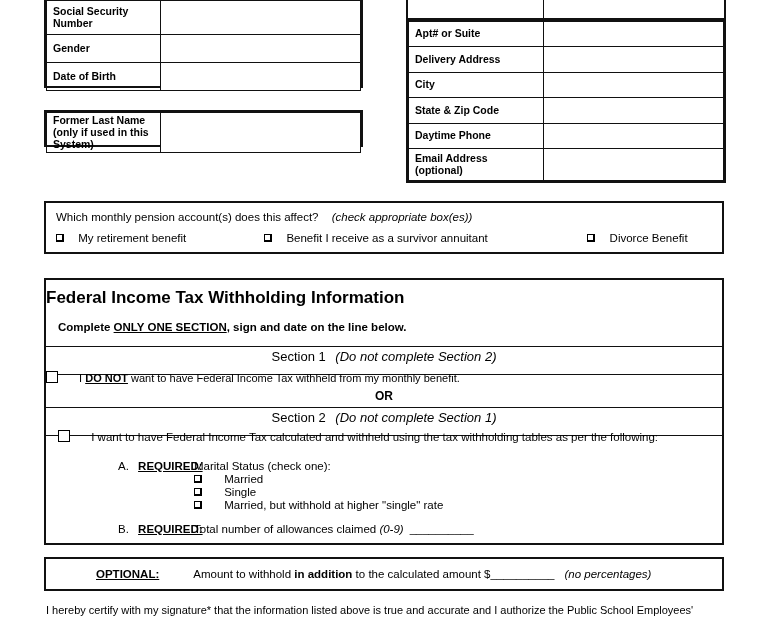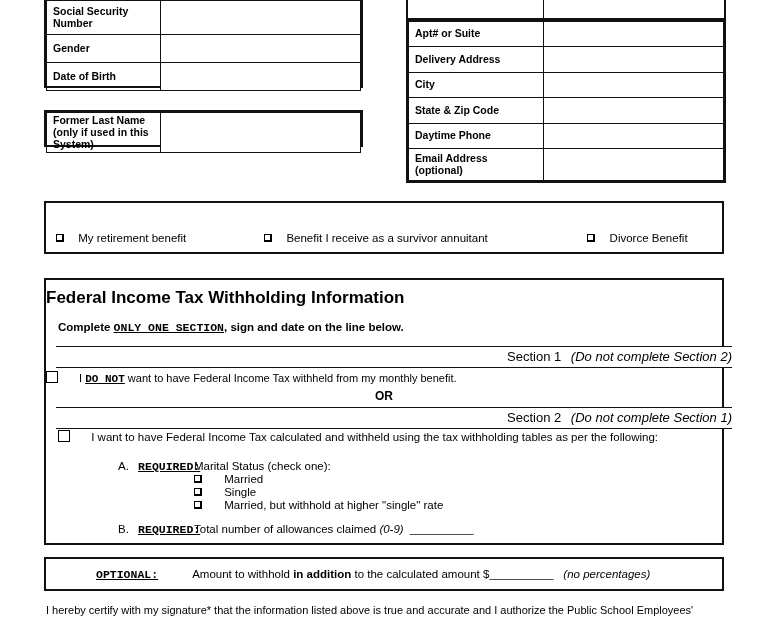--- a/index.html
+++ b/index.html
@@ -67,21 +67,21 @@
   .cbox-lg {
     display: inline-block;
     width: 12px; height: 12px;
     border: 1.5px solid #000;
     background: #fff;
     vertical-align: -1px;
   }
 
   .ital { font-style: italic; }
   .bold { font-weight: bold; }
-  .bu { font-weight: bold; text-decoration: underline; font-family: Liberation Mono, monospace; }
+  .bu { font-weight: bold; text-decoration: underline; }
 
   .dots { letter-spacing: 0px; }
 
   
   #pension-box { left: 44px; top: 201px; width: 680px; height: 53px; }
   #pension-q {
     position:absolute; left: 10px; top: 8px;
     font-size: 11.5px; white-space: nowrap;
   }
   #pension-opts {
@@ -96,26 +96,26 @@
     position:absolute; left:0; top: 8px; width: 100%;
     text-align: left;
     font-size: 17px; font-weight: bold;
   }
   #tax-sub {
     position:absolute; left: 12px; top: 41px;
     font-size: 11.5px; font-weight: bold;
   }
 
   .sec-head {
-    position: absolute; left: 10px; width: 100%;
-    text-align: right;
+    position: absolute; left: 0; width: 100%;
+    text-align: center;
     font-size: 13px;
     border-top: 1px solid #111;
     border-bottom: 1px solid #111;
-    padding: 2px 0 3px 0;
+    padding: 2px 0 10px 0;
     background: #fff;
   }
   #sec1-head { top: 66px; }
   #sec2-head { top: 127px; }
 
   #sec1-line {
     position:absolute; left: 0; top: 91px; width: 650px;
     font-size: 11px;
   }
   #sec1-line .txt { margin-left: 18px; }
@@ -216,20 +216,24 @@
     <tr>
       <td class="lbl" style="height:23px;">Email Address (optional)</td>
       <td class="val"></td>
     </tr>
   </tbody>
     </table>
 </div>
 
 <div class="box" id="pension-box">
 
+  <div id="pension-q">
+    <span>Which monthly pension account(s) does this affect?</span>
+    <span class="ital" style="margin-left:10px;">(check appropriate box(es))</span>
+  </div>
 
   <div id="pension-opts">
     <span class="opt" style="width:205px;">
       <span class="cbox-sm"></span>
       <span style="margin-left:12px;">My retirement benefit</span>
     </span>
     <span class="opt" style="width:320px;">
       <span class="cbox-sm"></span>
       <span style="margin-left:12px;">Benefit I receive as a survivor annuitant</span>
     </span>

